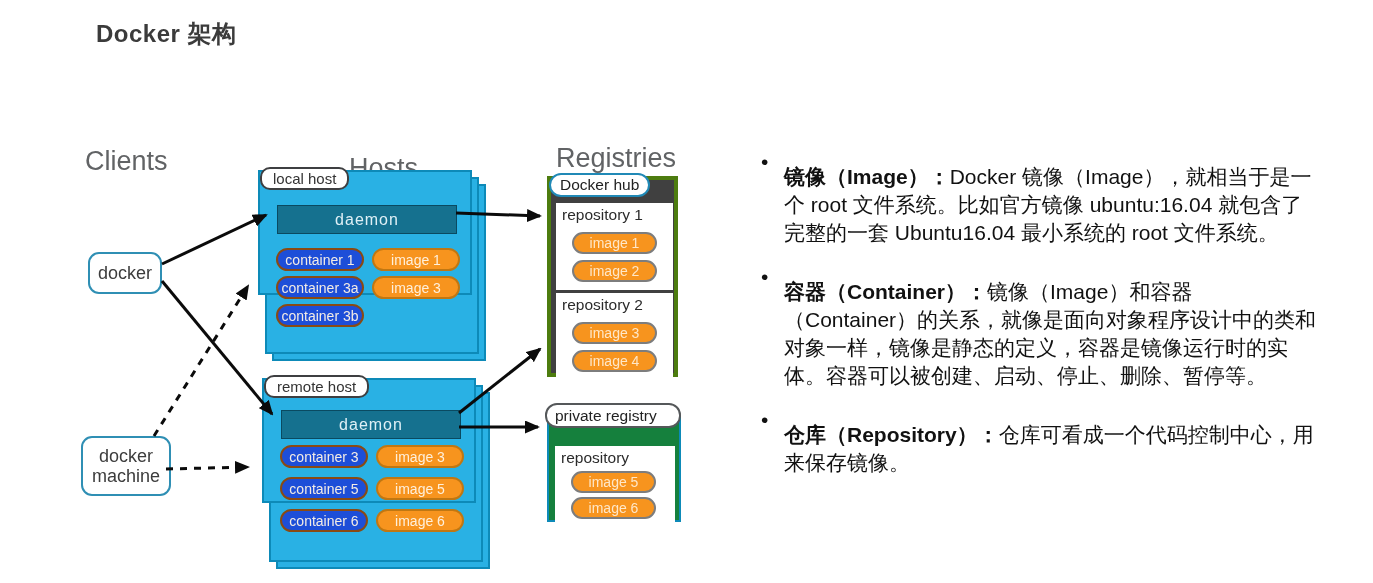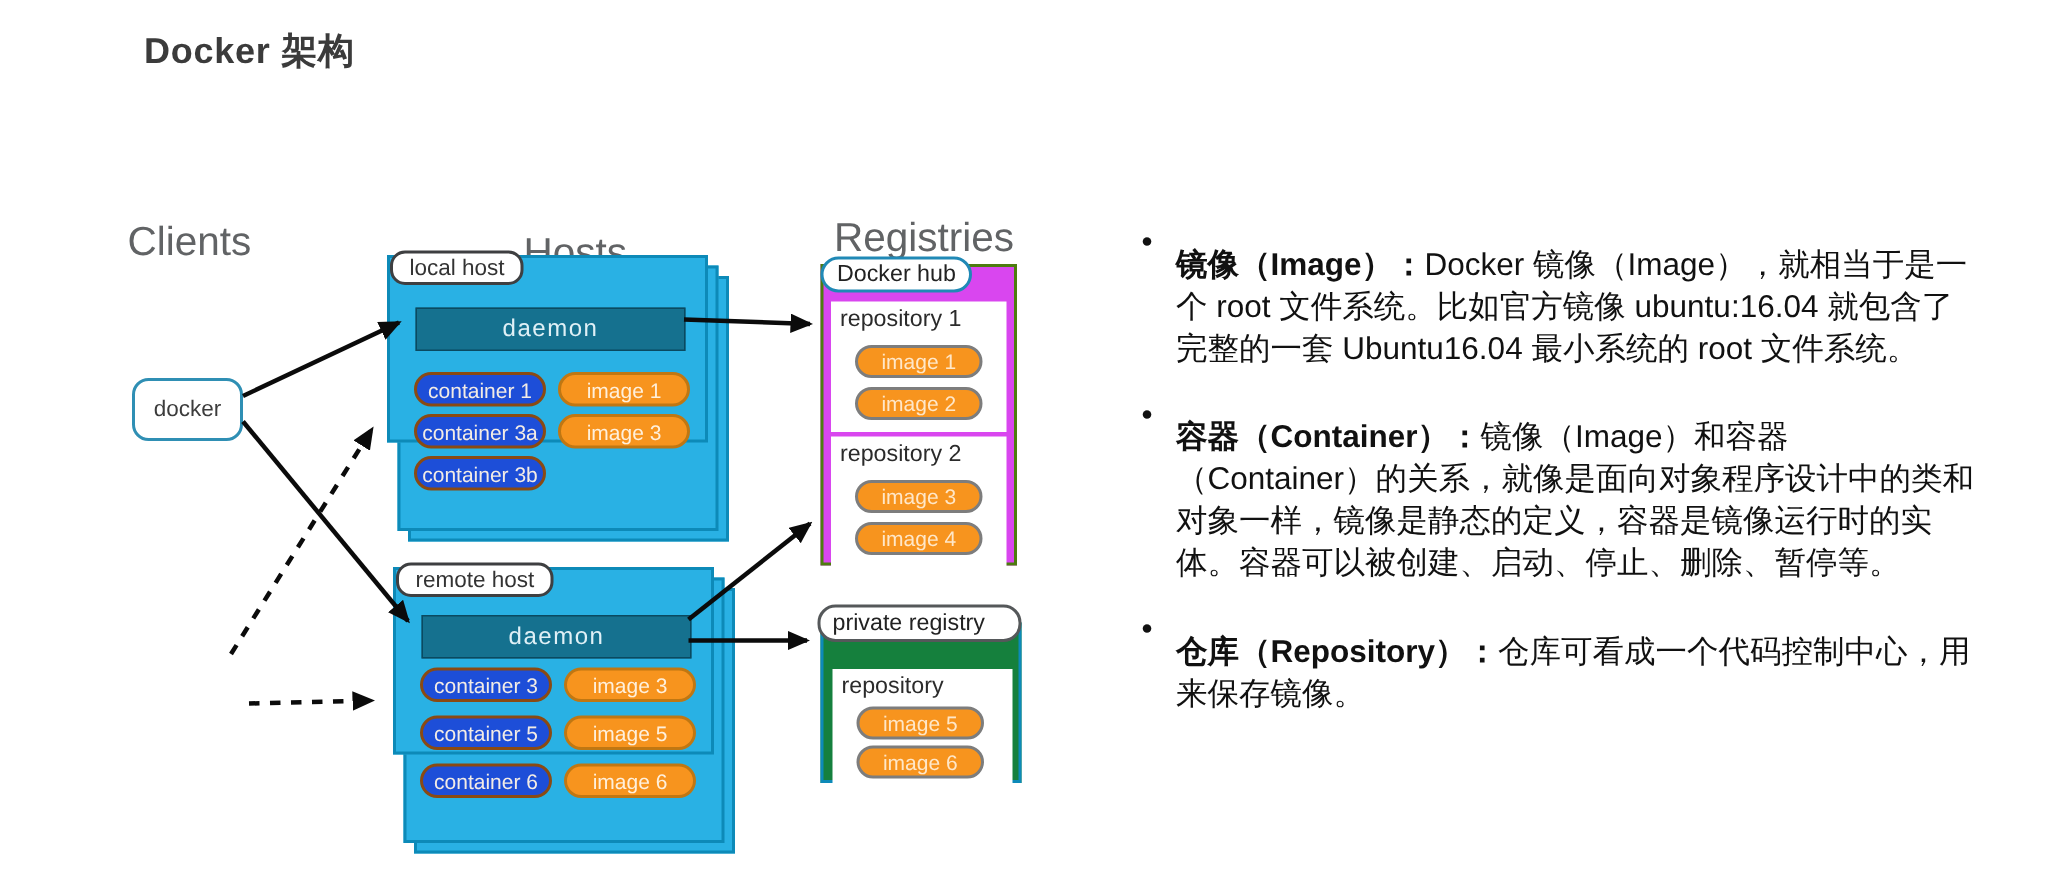--- a/index.html
+++ b/index.html
@@ -10,21 +10,21 @@
   .title{position:absolute;left:96px;top:18px;font-size:24px;font-weight:700;color:#3b3b3b;letter-spacing:0.5px;}
 
   
   .colhdr{position:absolute;font-size:27px;font-weight:400;color:#616365;margin-top:32px;}
   .hdr-clients{left:85px;top:114px;}
   .hdr-hosts{left:349px;top:121px;}
   .hdr-registries{left:556px;top:111px;}
 
   
   .client-box{position:absolute;background:#fff;border:2.5px solid #2f8fb4;border-radius:11px;
-              color:#3c3c3c;font-size:15px;display:flex;align-items:center;justify-content:center;
+              color:#3c3c3c;font-size:18px;display:flex;align-items:center;justify-content:center;
               text-align:center;line-height:20px;z-index:2;}
   .docker-box{left:88px;top:252px;width:70px;height:38px;}
   .docker-machine-box{left:81px;top:436px;width:82px;height:56px;padding:0 2px;}
 
   
   .host-group{position:absolute;width:214px;height:177px;}
   .host-layer{position:absolute;width:214px;height:177px;background:#29b1e4;border:2px solid #0d8ab8;box-sizing:border-box;}
   .layer1{transform:translate(14px,14px);z-index:0;}
   .layer2{transform:translate(7px,7px);z-index:0;}
   .host-main{position:absolute;left:0;top:0;width:214px;height:125px;background:#29b1e4;
@@ -34,22 +34,22 @@
   .daemon-bar{position:absolute;left:17px;top:33px;width:178px;height:27px;background:#15718f;
               border:1px solid #0a4a61;color:#dff0f6;font-size:16px;display:flex;align-items:center;
               justify-content:center;letter-spacing:1px;}
   .rh .daemon-bar{top:30px;}
   .pill{position:absolute;height:23px;border-radius:12px;font-size:14px;display:flex;align-items:center;
         justify-content:center;box-sizing:border-box;color:rgba(255,244,230,0.95);}
   .c-pill{left:16px;width:88px;background:#1d4ed8;border:2px solid #8a4a13;}
   .i-pill{left:112px;width:88px;background:#f7941e;border:2px solid #c07712;}
 
   
-  .hub-group{position:absolute;left:547px;top:176px;width:131px;height:201px;background:#d946ef;
-             border:2px solid #4d7c0f;box-sizing:border-box;}
+  .hub-group{position:absolute;left:547px;top:176px;width:131px;height:201px;background:#404040;
+             border:4px solid #4d7c0f;box-sizing:border-box;}
   .hub-label{position:absolute;left:-2px;top:-7px;background:#fff;border:2.5px solid #2089b6;border-radius:12px;
              padding:1px 9px;font-size:15.5px;color:#222;white-space:nowrap;z-index:2;}
   .repo-box{position:absolute;left:5px;width:117px;height:87px;background:#fff;}
   .repo-name{position:absolute;left:6px;top:3px;font-size:15.5px;color:#2b2b2b;}
   .r-pill{position:absolute;left:16px;width:85px;height:22px;border-radius:11px;background:#f7941e;
           border:2px solid #7d7d7d;box-sizing:border-box;font-size:14px;display:flex;align-items:center;
           justify-content:center;color:rgba(255,240,218,0.9);}
 
   .priv-group{position:absolute;left:547px;top:403px;width:134px;height:119px;}
   .priv-box{position:absolute;left:0;top:12px;width:134px;height:107px;background:#15803d;
@@ -74,20 +74,21 @@
 
 <div id="page">
 
   <div class="title">Docker 架构</div>
 
   <div class="colhdr hdr-clients">Clients</div>
   <div class="colhdr hdr-hosts">Hosts</div>
   <div class="colhdr hdr-registries">Registries</div>
 
   <div class="client-box docker-box">docker</div>
+  <div class="client-box docker-machine-box">docker machine</div>
 
   <div class="host-group" style="left:258px;top:170px;">
     <div class="host-layer layer1"></div>
     <div class="host-layer layer2"></div>
     <div class="host-main">
       <div class="daemon-bar">daemon</div>
       <div class="pill c-pill" style="top:76px;">container 1</div>
       <div class="pill c-pill" style="top:104px;">container 3a</div>
       <div class="pill c-pill" style="top:132px;">container 3b</div>
       <div class="pill i-pill" style="top:76px;">image 1</div>

